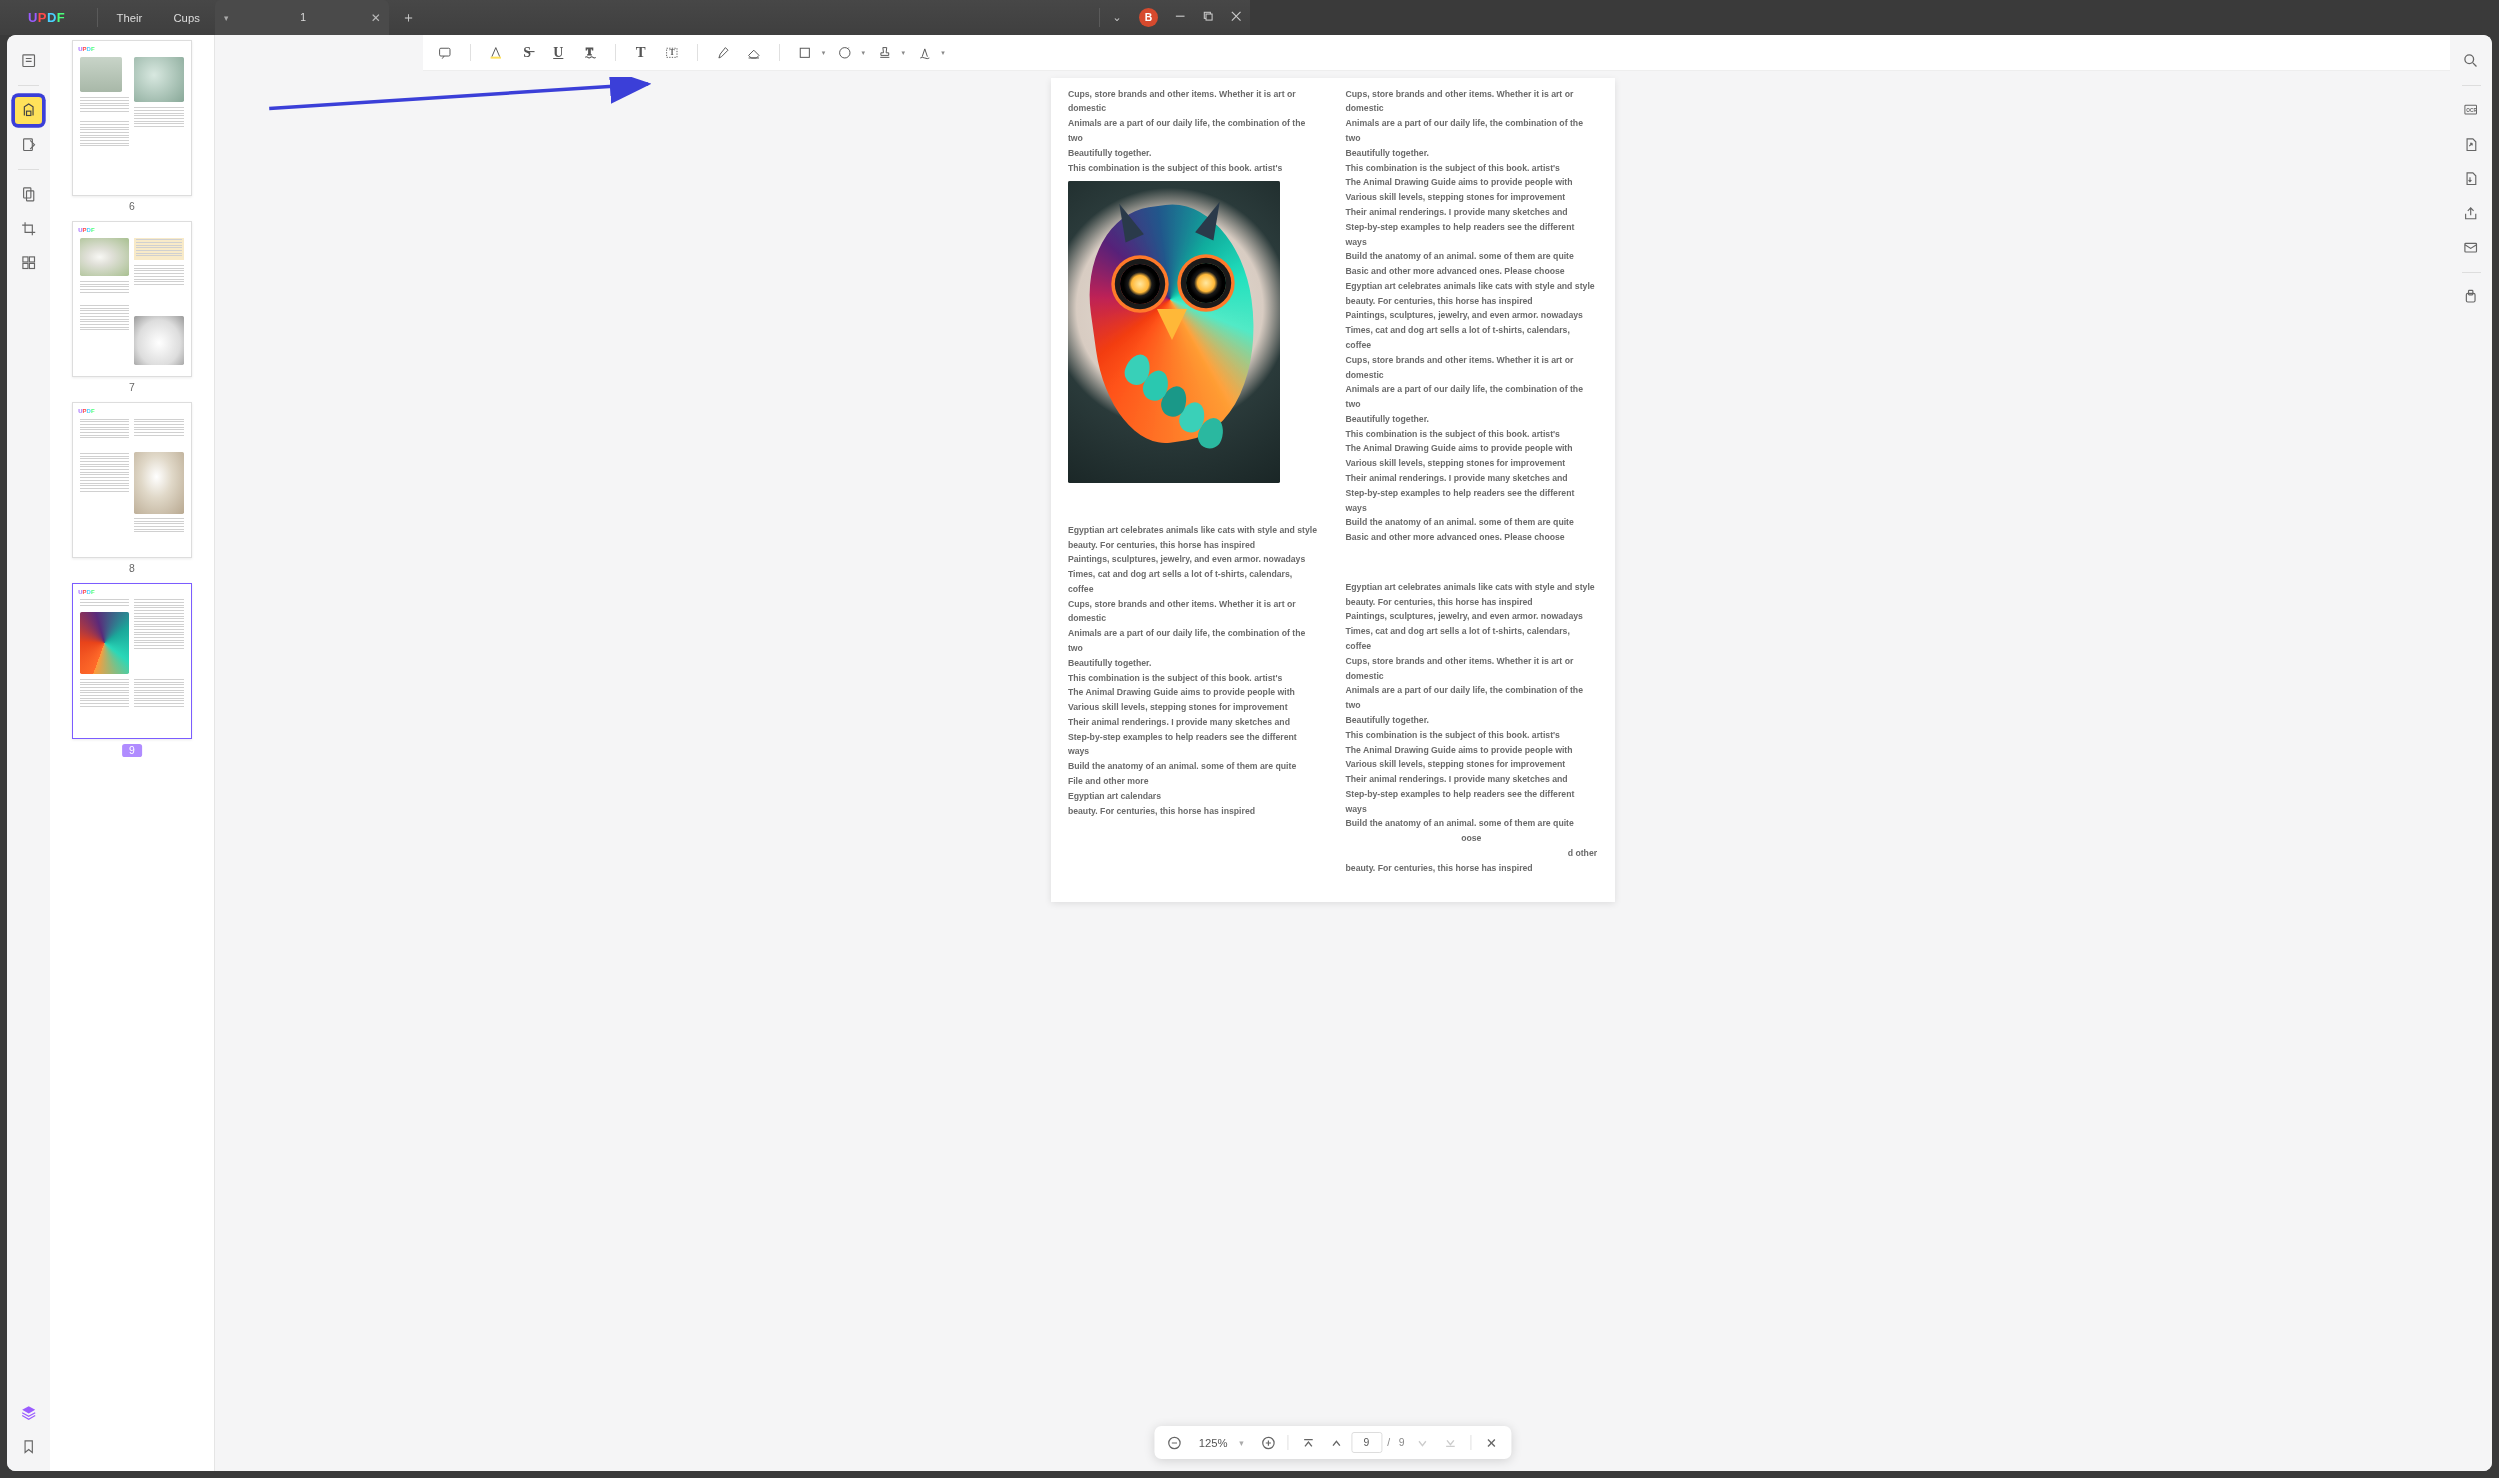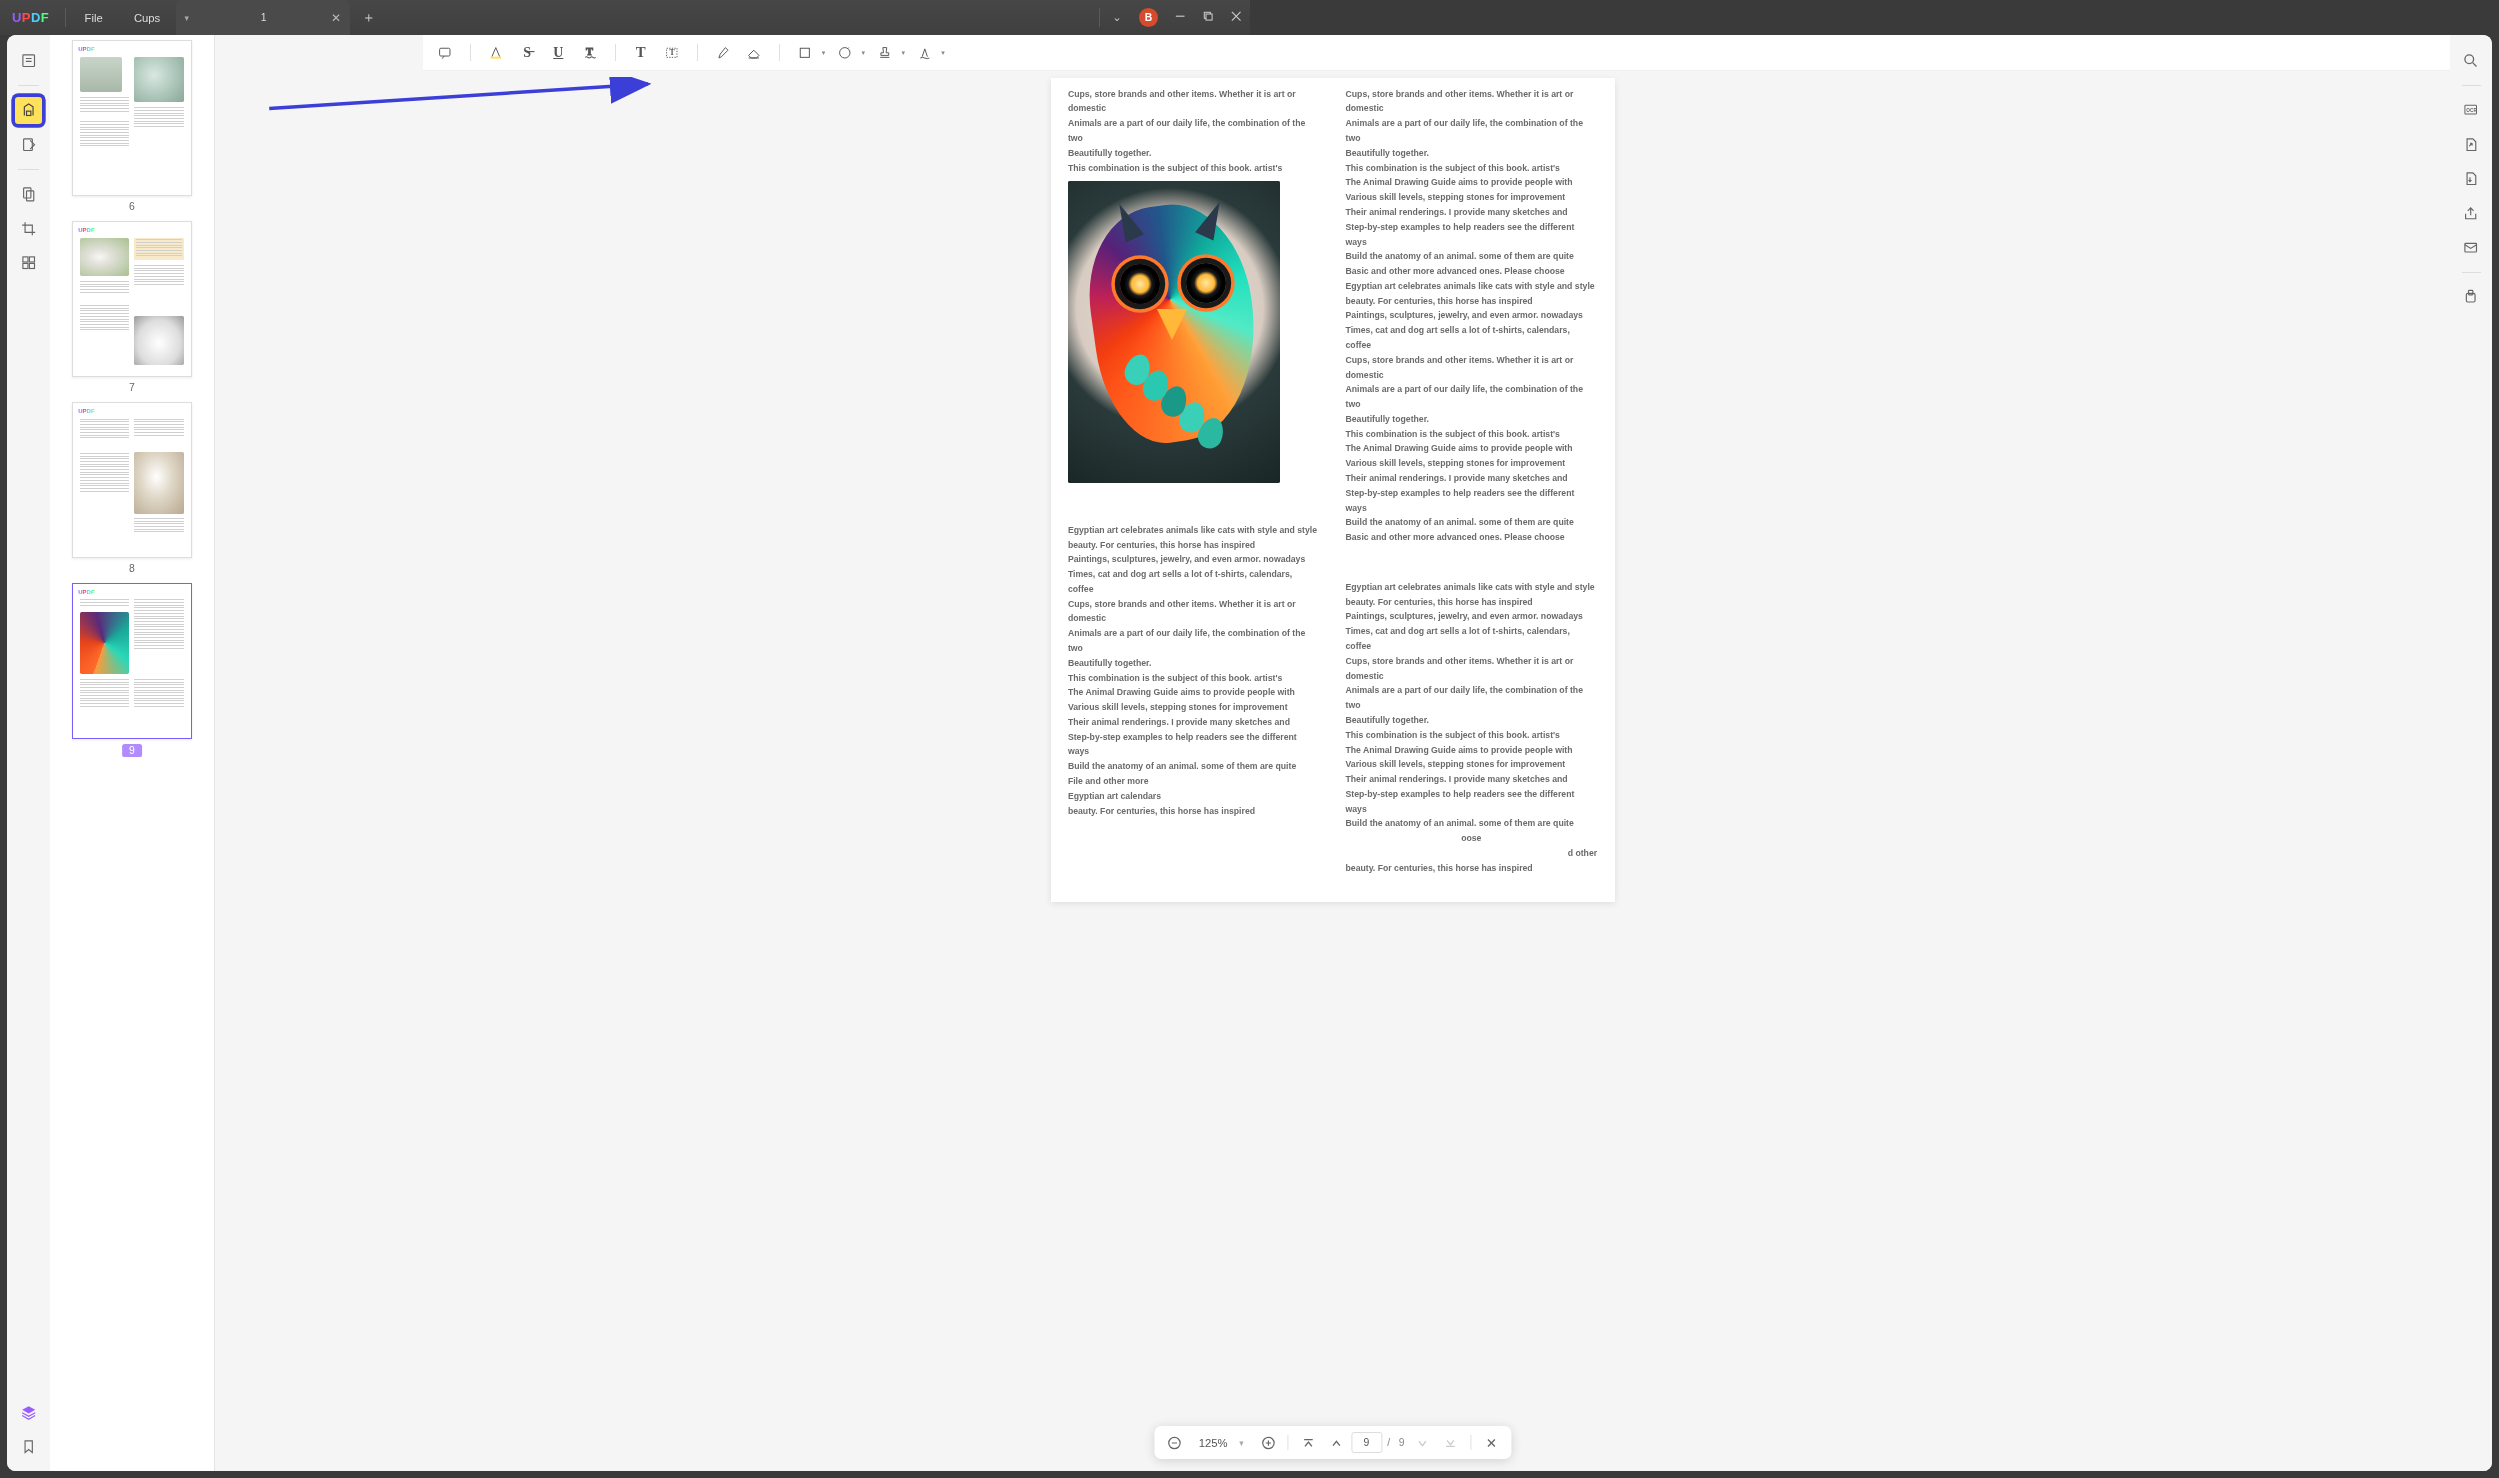--- a/index.html
+++ b/index.html
@@ -1,19 +1,19 @@
 <!DOCTYPE html>
 <html style="font-size:14px"><head>
 <meta charset="utf-8">
 <style>
 * { margin: 0; padding: 0; box-sizing: border-box; }
 body { font-family: -apple-system, BlinkMacSystemFont, 'Segoe UI', Arial, sans-serif; background: #3a3a3a; overflow: hidden; width: 1250px; height: 739px; }
 
 .titlebar { height: 35px; background: linear-gradient(#474747,#3f3f3f); display: flex; align-items: center; color: #ddd; font-size: 11.3px; }
-.logo { padding: 0 12px; font-weight: 700; font-size: 13px; letter-spacing: 0.4px; }
+.logo { padding: 0 28px; font-weight: 700; font-size: 13px; letter-spacing: 0.4px; }
 .logo span:nth-child(1){color:#9b5cff}.logo span:nth-child(2){color:#ff4a4a}.logo span:nth-child(3){color:#4ad0ff}.logo span:nth-child(4){color:#4aff7a}
 .tb-sep { width:0.9px; height:19px; background:#5a5a5a; margin:0 3.5px; }
 .menu-item { padding: 0 15.6px; height: 100%; display:flex; align-items:center; cursor:pointer; }
 .tab { display:flex; align-items:center; height:100%; width:174px; background:#4a4a4a; padding:0 8.7px; border-top-left-radius:5.2px; border-top-right-radius:5.2px; position:relative; }
 .tab .favicon { font-size:8.7px; color:#aaa; margin-right:7px; }
 .tab .tab-title { flex:1; text-align:center; font-size:10.4px; }
 .tab .tab-close { color:#bbb; font-size:12px; cursor:pointer; }
 .tab-add { padding:0 12px; font-size:14px; color:#ccc; cursor:pointer; }
 .tb-spacer { flex:1; }
 .tb-chev { padding:0 8.7px; color:#ccc; cursor:pointer; }
@@ -86,21 +86,21 @@
 
 .right-rail { width:42px; background:#f5f5f6; display:flex; flex-direction:column; align-items:center; padding-top:10.4px; gap:3.5px; }
 .rr-divider { width:19px; height:0.9px; background:#ddd; margin:5.2px 0; }
 </style>
 </head>
 <body>
 
 <div class="titlebar">
   <div class="logo"><span>U</span><span>P</span><span>D</span><span>F</span></div>
   <div class="tb-sep"></div>
-  <div class="menu-item">File</div>
+  <div class="menu-item">Their</div>
   <div class="menu-item">Cups</div>
   <div class="tab">
     <span class="favicon">▾</span>
     <span class="tab-title">1</span>
     <span class="tab-close">✕</span>
   </div>
   <div class="tab-add">＋</div>
   <div class="tb-spacer"></div>
   <div class="tb-sep"></div>
   <div class="tb-chev">⌄</div>

